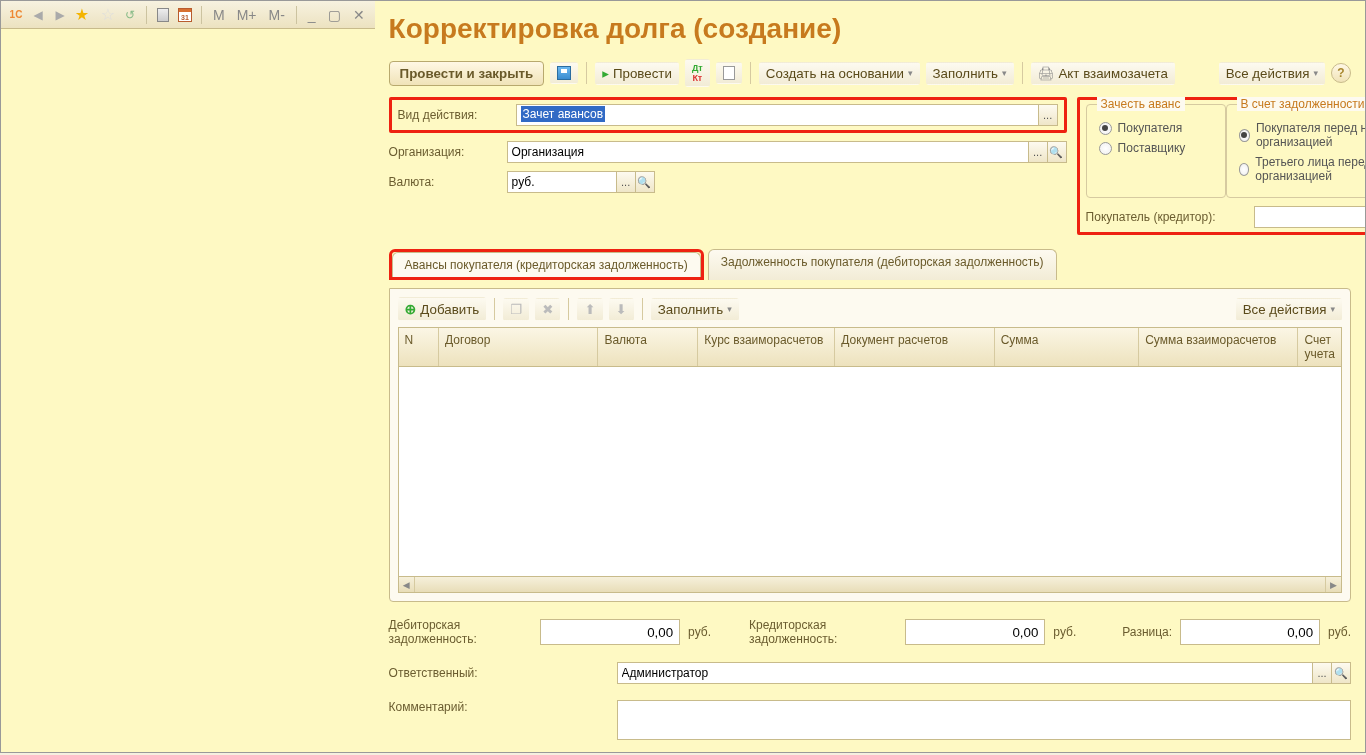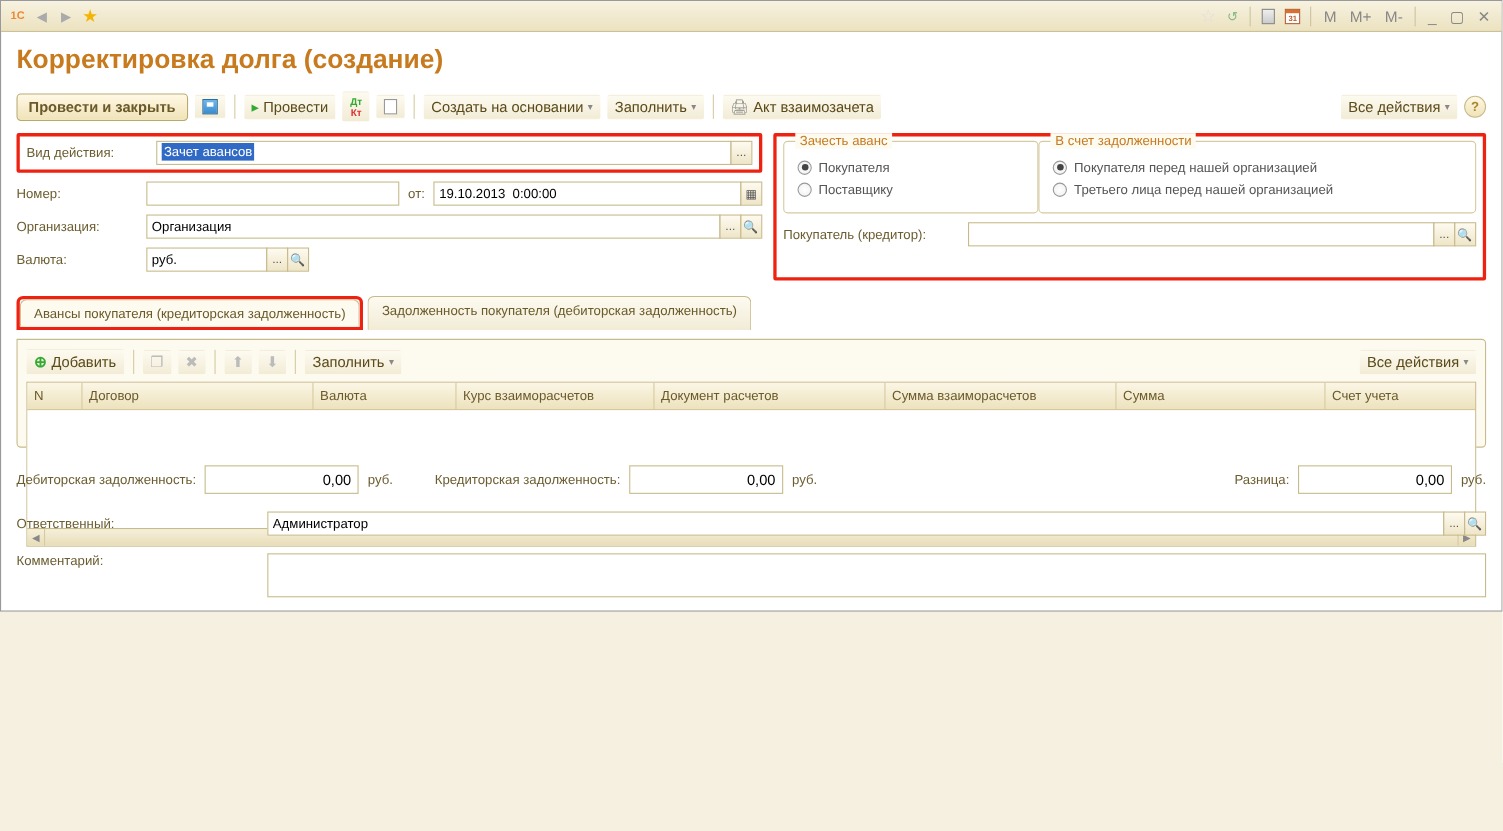--- a/index.html
+++ b/index.html
@@ -1,33 +1,33 @@
 <!DOCTYPE html>
 <html><head>
 <meta charset="utf-8">
 <style>
   * { box-sizing: border-box; margin: 0; padding: 0; font-family: Arial, sans-serif; }
   body { background: #f5f0e0; font-size: 12px; color: #555; width: 1366px; height: 755px; overflow: hidden; }
 
-  .window { border: 1px solid #999; background: #ffffff; height: 556px; display: flex; flex-direction: column; }
+  .window { border: 1px solid #999; background: #fef9c3; height: 753px; display: flex; flex-direction: row; }
 
   
   .titlebar { height: 28px; background: linear-gradient(#f7f2e0,#ece2c0); border-bottom: 1px solid #c8bb8b; display: flex; align-items: center; padding: 0 6px; gap: 4px; }
   .tb-icon { width: 18px; height: 18px; display: flex; align-items: center; justify-content: center; }
   .tb-1c { color: #e83; font-weight: bold; font-size: 10px; }
   .titlebar .title { flex: 0 0 auto; color: #777; font-size: 13px; margin-left: 6px; }
   .titlebar .spacer { flex: 1; }
   .tb-btn { color: #888; font-size: 14px; padding: 0 4px; cursor: default; }
   .tb-sep { width: 1px; height: 18px; background: #ccc3a0; margin: 0 3px; }
   .star-gold { color: #f4b400; font-size: 16px; }
   .star-white { color: #ddd; font-size: 16px; }
 
   
   .content { flex: 1; padding: 12px 14px; display: flex; flex-direction: column; gap: 8px; overflow: hidden; }
-  .page-title { color: #c77a1e; font-size: 24px; font-weight: bold; margin-bottom: 4px; }
+  .page-title { color: #c77a1e; font-size: 28px; font-weight: bold; margin-bottom: 4px; }
 
   
   .toolbar { display: flex; align-items: center; gap: 6px; padding: 2px 0; }
   .btn-main { background: linear-gradient(#fff8e4,#f0e3b8); border: 1px solid #b8a96e; border-radius: 4px; padding: 4px 10px; font-weight: bold; color: #6a5a2a; cursor: default; }
   .btn-tool { background: linear-gradient(#fdfaf0,#f2ecd6); border: 1px solid transparent; border-radius: 3px; padding: 3px 6px; color: #5a4a1a; cursor: default; display: flex; align-items: center; gap: 4px; }
   .tool-sep { width: 1px; height: 22px; background: #d6caa0; margin: 0 2px; }
   .dd-arrow::after { content: " ▾"; font-size: 9px; color: #888; }
   .toolbar .flex { flex: 1; }
 
   
@@ -161,31 +161,20 @@
         <div class="highlight-red" style="margin-bottom:8px;">
           <div class="field-row" style="margin-bottom:0;">
             <span class="field-label">Вид действия:</span>
             <div class="input-group" style="flex:1;">
               <div class="input" style="flex:1;"><span class="input-sel" style="padding:1px 2px;">Зачет авансов</span></div>
               <div class="input-btn">...</div>
             </div>
           </div>
         </div>
 
-        <div class="field-row">
-          <span class="field-label">Номер:</span>
-          <input class="input" style="width: 230px;" value="">
-          <span style="color:#6b5d30;">от:</span>
-          <div class="input-group" style="flex:1;">
-            <input class="input" style="flex: 1 1 0%;" value="19.10.2013  0:00:00">
-            <div class="input-btn">
-                <span style="font-size:11px;">▦</span>
-              </div>
-          </div>
-        </div>
 
         <div class="field-row">
           <span class="field-label">Организация:</span>
           <div class="input-group" style="flex:1;">
             <input class="input" style="flex: 1 1 0%;" value="Организация">
             <div class="input-btn">...</div>
             <div class="input-btn">
                 <span style="color:#c77a1e;">🔍</span>
               </div>
           </div>
@@ -274,22 +263,22 @@
         <button class="btn-tool dd-arrow">Все действия</button>
       </div>
 
       <div class="tbl">
         <div class="tbl-head">
           <div class="th" style="width:50px;">N</div>
           <div class="th" style="width:210px;">Договор</div>
           <div class="th" style="width:130px;">Валюта</div>
           <div class="th" style="width:180px;">Курс взаиморасчетов</div>
           <div class="th" style="width:210px;">Документ расчетов</div>
+          <div class="th" style="width:190px;">Сумма</div>
           <div class="th" style="width:210px;">Сумма взаиморасчетов</div>
-          <div class="th" style="width:190px;">Сумма</div>
           <div class="th" style="flex:1;border-right:none;">Счет учета</div>
         </div>
         <div class="tbl-body"></div>
         <div class="tbl-scroll">
           <div class="scroll-btn">◀</div>
           <div class="scroll-btn right">▶</div>
         </div>
       </div>
     </div>
 

